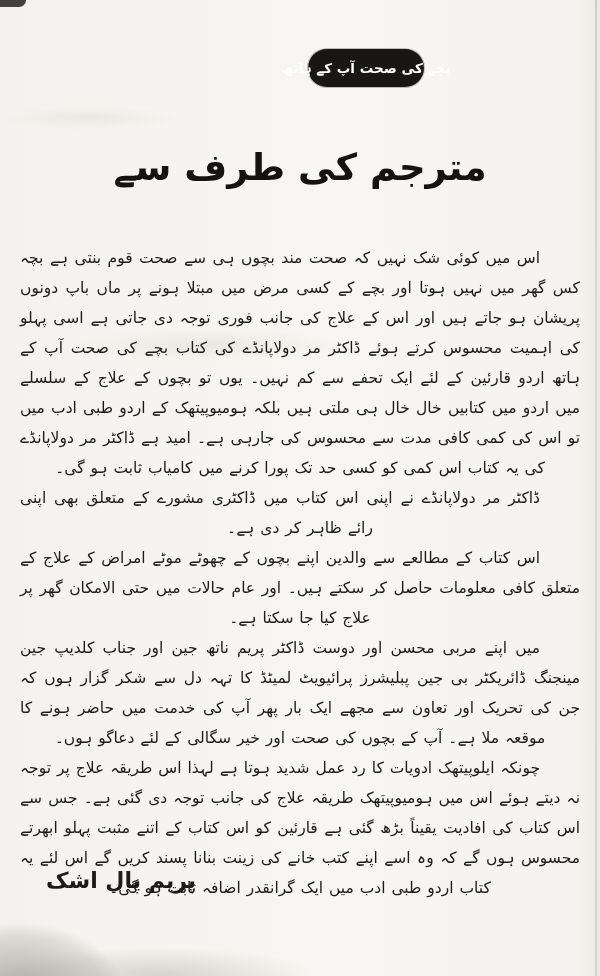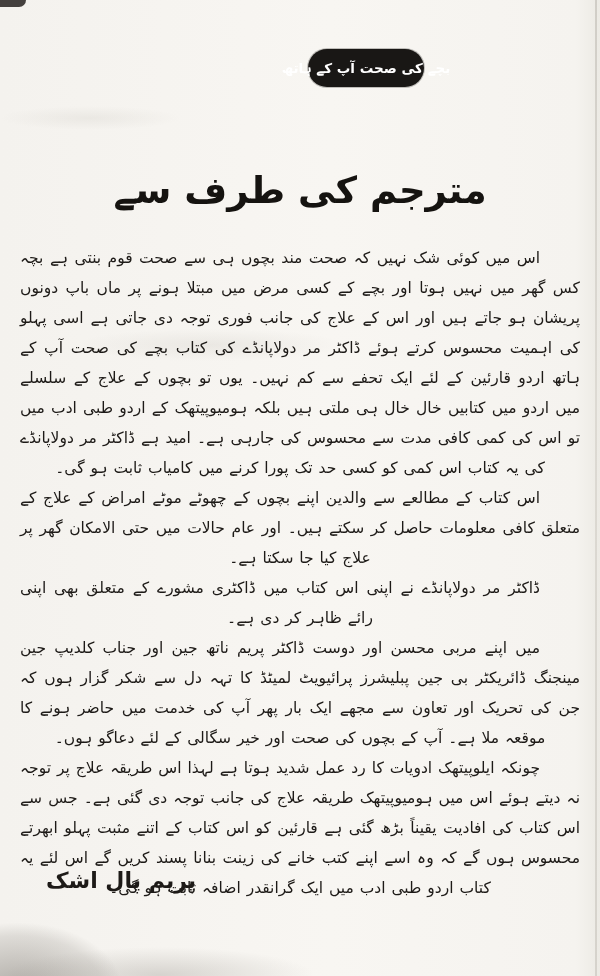--- a/index.html
+++ b/index.html
@@ -67,21 +67,20 @@
     position: absolute;
     top: 146px;
     left: 0;
     width: 100%;
     text-align: center;
     direction: rtl;
     font-size: 37px;
     font-weight: bold;
     color: #151310;
     letter-spacing: 1px;
-    margin-top: 23px;
   }
 
   .body-text {
     position: absolute;
     top: 218px;
     left: 20px;
     width: 560px;
     direction: rtl;
     margin-top: 25px;
   }
@@ -115,21 +114,21 @@
   <div class="edge-line-right"></div>
 
   <div class="header-badge">
     <span>بچے کی صحت آپ کے ہاتھ</span>
   </div>
 
   <h1 class="page-title">مترجم کی طرف سے</h1>
 
   <div class="body-text">
     <p>اس میں کوئی شک نہیں کہ صحت مند بچوں ہی سے صحت قوم بنتی ہے بچہ کس گھر میں نہیں ہوتا اور بچے کے کسی مرض میں مبتلا ہونے پر ماں باپ دونوں پریشان ہو جاتے ہیں اور اس کے علاج کی جانب فوری توجہ دی جاتی ہے اسی پہلو کی اہمیت محسوس کرتے ہوئے ڈاکٹر مر دولاپانڈے کی کتاب بچے کی صحت آپ کے ہاتھ اردو قارئین کے لئے ایک تحفے سے کم نہیں۔ یوں تو بچوں کے علاج کے سلسلے میں اردو میں کتابیں خال خال ہی ملتی ہیں بلکہ ہومیوپیتھک کے اردو طبی ادب میں تو اس کی کمی کافی مدت سے محسوس کی جارہی ہے۔ امید ہے ڈاکٹر مر دولاپانڈے کی یہ کتاب اس کمی کو کسی حد تک پورا کرنے میں کامیاب ثابت ہو گی۔</p>
+    <p>ڈاکٹر مر دولاپانڈے نے اپنی اس کتاب میں ڈاکٹری مشورے کے متعلق بھی اپنی رائے ظاہر کر دی ہے۔</p>
     <p>اس کتاب کے مطالعے سے والدین اپنے بچوں کے چھوٹے موٹے امراض کے علاج کے متعلق کافی معلومات حاصل کر سکتے ہیں۔ اور عام حالات میں حتی الامکان گھر پر علاج کیا جا سکتا ہے۔</p>
-    <p>ڈاکٹر مر دولاپانڈے نے اپنی اس کتاب میں ڈاکٹری مشورے کے متعلق بھی اپنی رائے ظاہر کر دی ہے۔</p>
     <p>میں اپنے مربی محسن اور دوست ڈاکٹر پریم ناتھ جین اور جناب کلدیپ جین مینجنگ ڈائریکٹر بی جین پبلیشرز پرائیویٹ لمیٹڈ کا تہہ دل سے شکر گزار ہوں کہ جن کی تحریک اور تعاون سے مجھے ایک بار پھر آپ کی خدمت میں حاضر ہونے کا موقعہ ملا ہے۔ آپ کے بچوں کی صحت اور خیر سگالی کے لئے دعاگو ہوں۔</p>
     <p>چونکہ ایلوپیتھک ادویات کا رد عمل شدید ہوتا ہے لہذا اس طریقہ علاج پر توجہ نہ دیتے ہوئے اس میں ہومیوپیتھک طریقہ علاج کی جانب توجہ دی گئی ہے۔ جس سے اس کتاب کی افادیت یقیناً بڑھ گئی ہے قارئین کو اس کتاب کے اتنے مثبت پہلو ابھرتے محسوس ہوں گے کہ وہ اسے اپنے کتب خانے کی زینت بنانا پسند کریں گے اس لئے یہ کتاب اردو طبی ادب میں ایک گرانقدر اضافہ ثابت ہو گی۔</p>
   </div>
 
   <div class="signature">پریم پال اشک</div>
 
 </div>
 
 </body></html>

